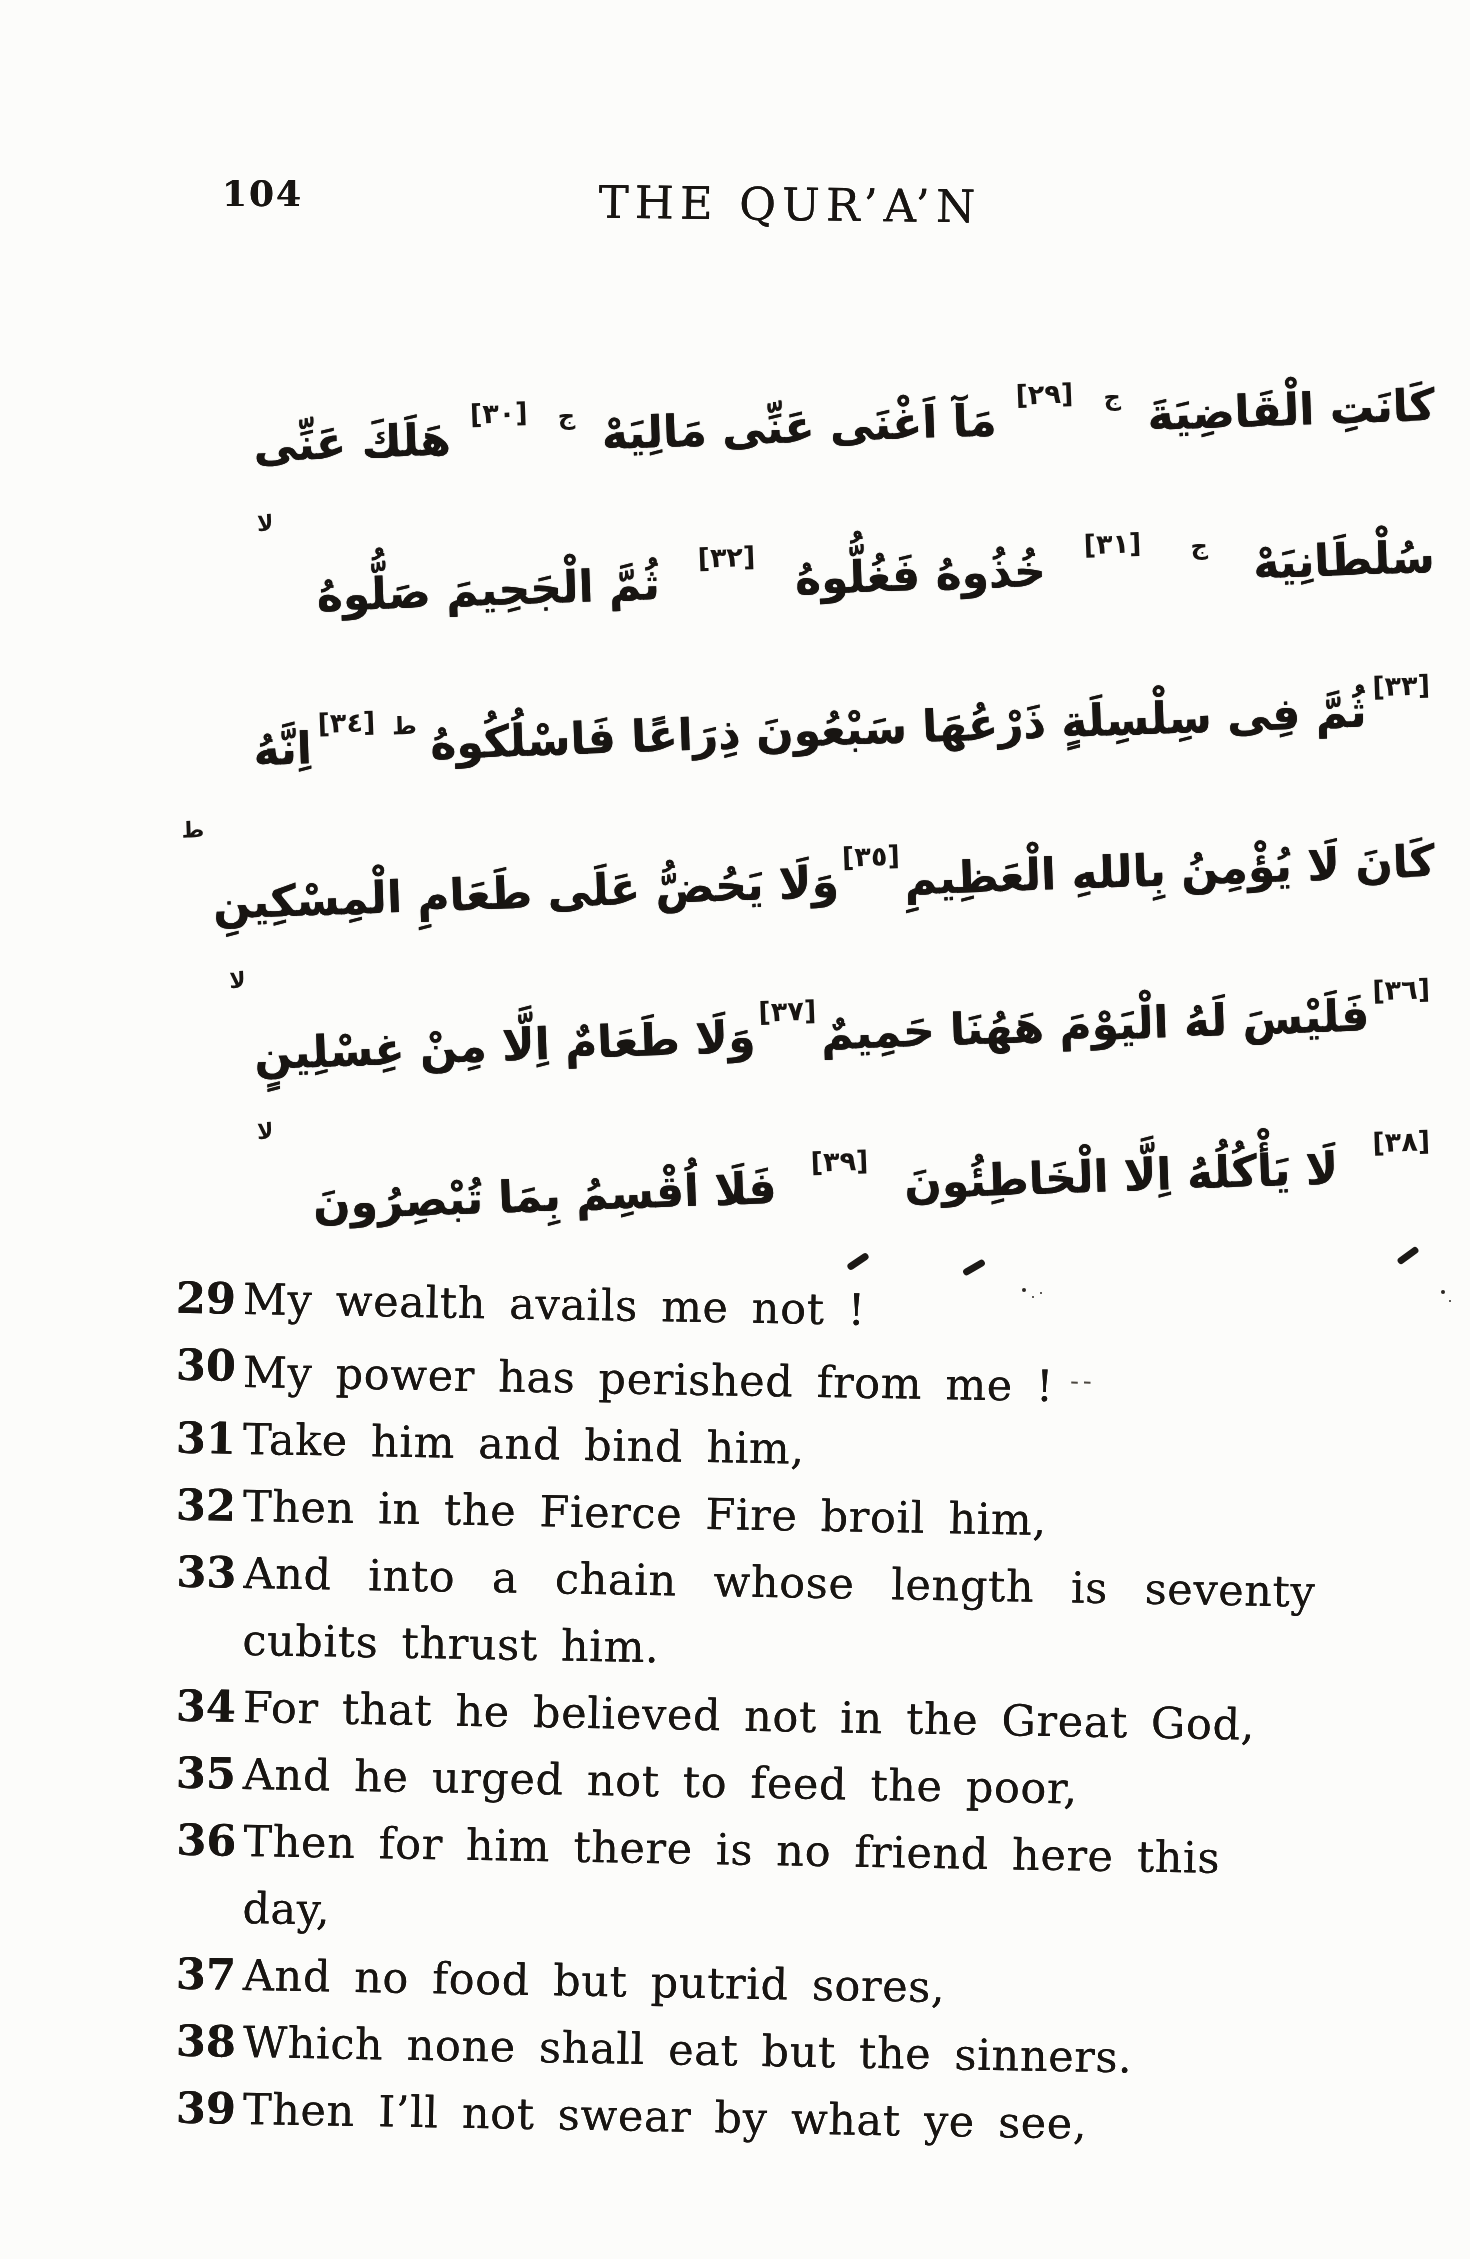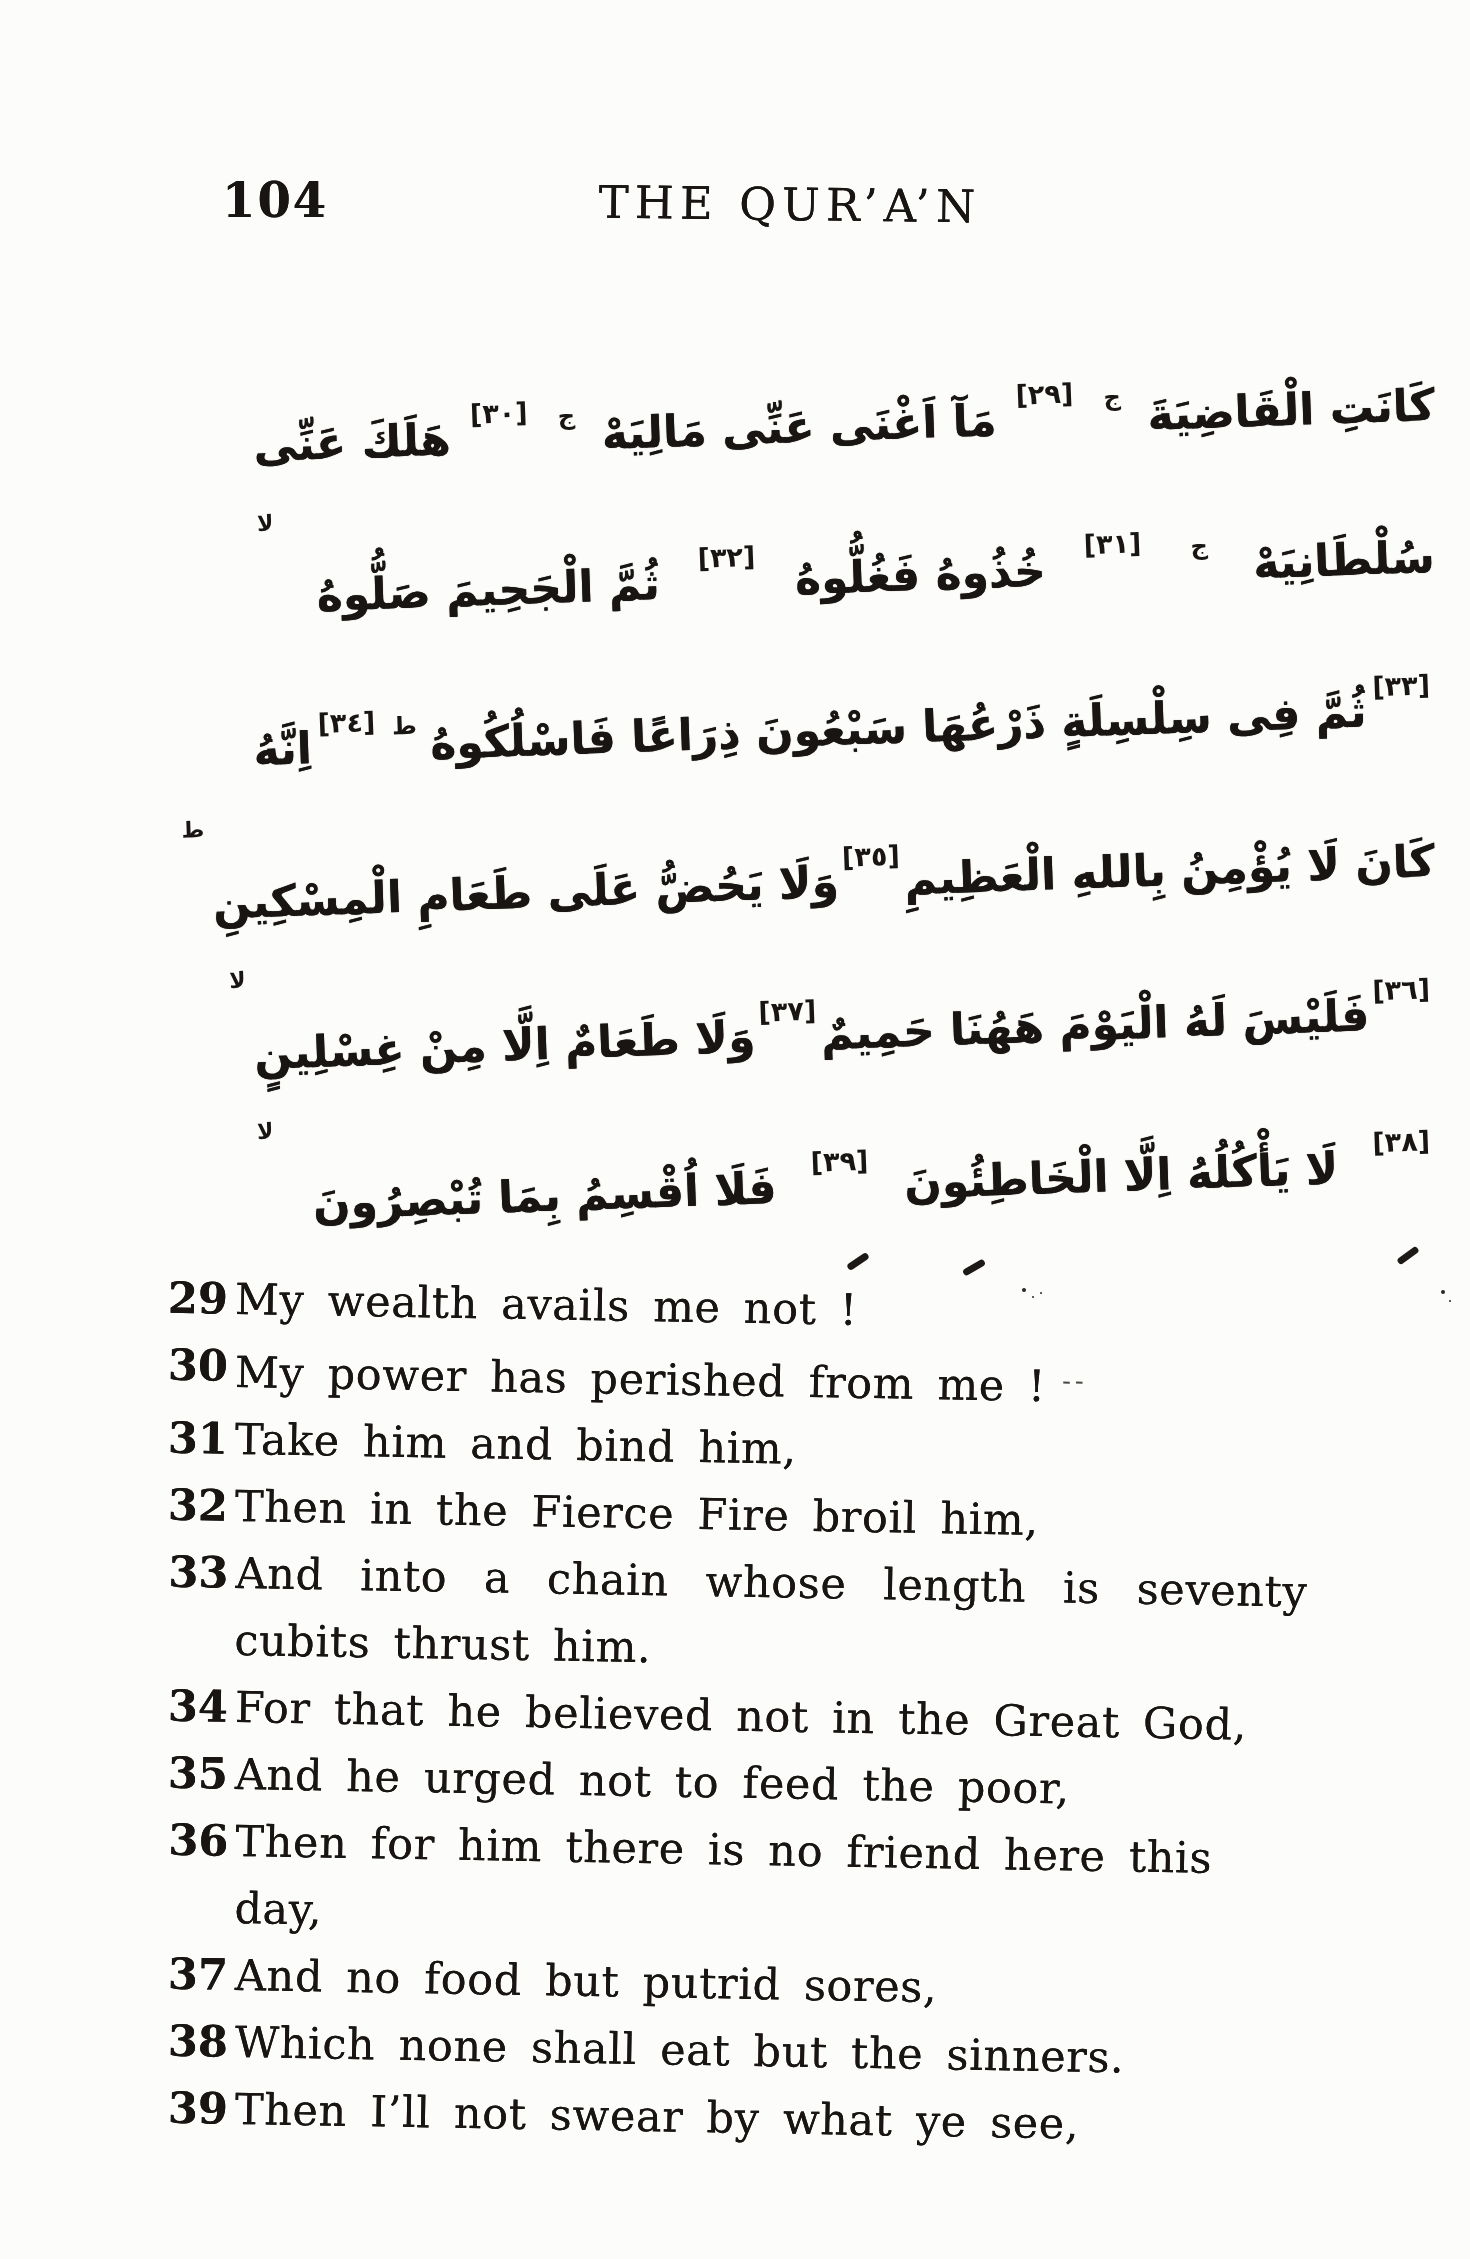--- a/index.html
+++ b/index.html
@@ -12,21 +12,21 @@
     width:1470px;height:2259px;
     background:var(--paper);
     overflow:hidden;
     color:var(--ink);
     font-family:"DejaVu Serif", serif;
   }
 
   
   .page-num{
     position:absolute;left:222px;top:172px;
-    font-size:48px;font-weight:700;letter-spacing:2px;
+    font-size:36px;font-weight:700;letter-spacing:2px;
     text-shadow:0 0 .6px currentColor;
   }
   .running-title{
     position:absolute;left:790px;top:178px;
     transform:translateX(-50%) rotate(.7deg);
     font-size:45px;letter-spacing:6px;white-space:nowrap;
     text-shadow:0 0 .6px currentColor;
   }
 
   
@@ -53,21 +53,21 @@
   .a-waqf{
     font-size:24px;align-self:flex-end;
     padding:0 10px 30px;white-space:nowrap;
   }
   .a-waqf-top{
     font-size:22px;align-self:flex-start;
     padding:30px 6px 0;white-space:nowrap;
   }
 
   
-  .verses{position:absolute;left:8px;top:1262px;width:1302px;}
+  .verses{position:absolute;left:16px;top:1262px;width:1302px;}
   .v-row{
     display:flex;align-items:flex-start;
     padding-left:160px;
     transform:rotate(1deg);transform-origin:0 50%;
   }
   .v-num{
     width:67px;flex-shrink:0;
     font-size:43px;font-weight:700;line-height:67px;
     text-shadow:0 0 .6px currentColor;
   }

